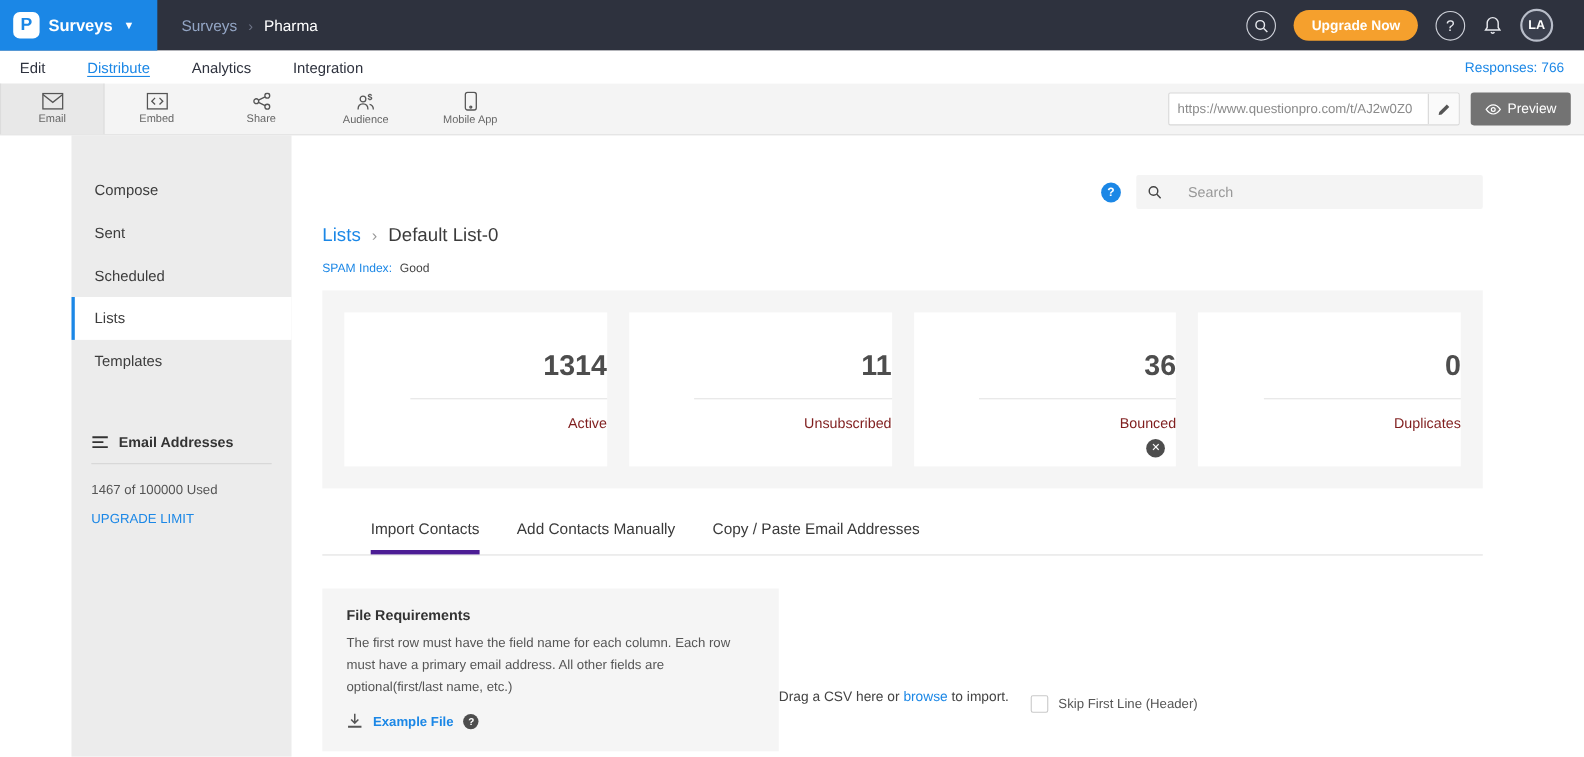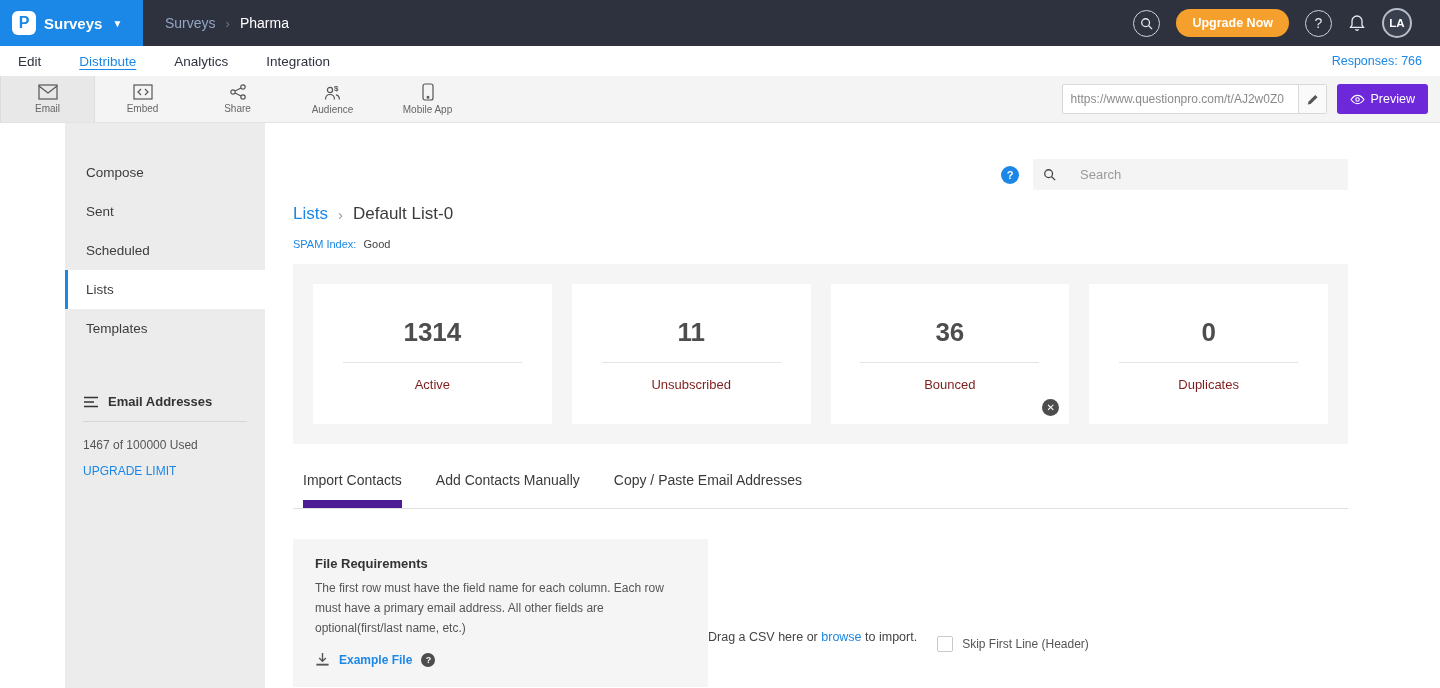--- a/index.html
+++ b/index.html
@@ -32,21 +32,21 @@
 
   
   .toolbar { height:47px; background:#f4f4f4; border-bottom:1px solid #e2e2e2; display:flex; align-items:stretch; }
   .tool-item { width:95px; display:flex; flex-direction:column; align-items:center; justify-content:center; gap:3px; color:#555; cursor:pointer; }
   .tool-item .tl-label { font-size:10px; color:#666; }
   .tool-item.active { background:#e8e8e8; border-left:1px solid #dcdcdc; border-right:1px solid #dcdcdc; }
   .tool-right { margin-left:auto; display:flex; align-items:center; gap:10px; padding-right:12px; }
   .url-box { display:flex; width:265px; height:30px; background:#fff; border:1px solid #d8d8d8; border-radius:2px; overflow:hidden; }
   .url-text { flex:1; font-size:12px; color:#8a8a8a; line-height:28px; padding:0 8px; white-space:nowrap; overflow:hidden; cursor:text; }
   .pencil-btn { width:28px; border-left:1px solid #d8d8d8; display:flex; align-items:center; justify-content:center; color:#555; cursor:pointer; background:#fafafa; }
-  .preview-btn { height:30px; background:#6d28d9; color:#fff; border:none; border-radius:3px; padding:0 13px; font-size:12.5px; display:flex; align-items:center; gap:6px; cursor:pointer; font-family:inherit; }
+  .preview-btn { height:30px; background:#737373; color:#fff; border:none; border-radius:3px; padding:0 13px; font-size:12.5px; display:flex; align-items:center; gap:6px; cursor:pointer; font-family:inherit; }
 
   
   .content { display:flex; height:565px; padding-left:65px; }
   .sidebar { width:200px; background:#ececec; flex-shrink:0; padding-top:30px; }
   .side-item { height:39px; display:flex; align-items:center; padding-left:18px; font-size:13.5px; color:#3c3c3c; cursor:pointer; border-left:3px solid transparent; }
   .side-item.active { background:#fff; border-left:3px solid #1b87e6; }
   .side-email { margin-top:46px; padding:0 18px; }
   .side-email-head { display:flex; align-items:center; gap:9px; font-size:13px; font-weight:bold; color:#333; padding-bottom:12px; border-bottom:1px solid #d6d6d6; }
   .usage { font-size:12px; color:#555; margin-top:16px; }
   .upgrade-limit { display:inline-block; font-size:12px; color:#1b87e6; margin-top:12px; }
@@ -61,29 +61,29 @@
   .main-crumbs { margin-top:14px; font-size:17px; display:flex; align-items:center; gap:10px; }
   .main-crumbs .link { color:#1b87e6; }
   .main-crumbs .sep { color:#9a9a9a; font-size:15px; }
   .main-crumbs .current { color:#3b3b3b; }
 
   .spam-row { margin-top:14px; font-size:11px; }
   .spam-label { color:#1b87e6; cursor:pointer; }
   .spam-value { color:#444; margin-left:4px; }
 
   .stats-strip { margin-top:14px; background:#f5f5f5; padding:20px; display:flex; gap:20px; }
-  .stat-card { flex:1; background:#fff; height:140px; display:flex; flex-direction:column; align-items:center; justify-content:center; position:relative; cursor:pointer; }
+  .stat-card { flex:1; background:#fff; height:140px; display:flex; flex-direction:column; align-items:flex-end; justify-content:center; position:relative; cursor:pointer; }
   .stat-value { font-size:26px; font-weight:bold; color:#4d4d4d; }
   .stat-divider { width:75%; height:1px; background:#e4e4e4; margin:14px 0; }
   .stat-label { font-size:13px; color:#7f1d1d; }
   .stat-badge { position:absolute; right:10px; bottom:8px; width:17px; height:17px; border-radius:50%; background:#4d4d4d; color:#fff; font-size:10px; display:flex; align-items:center; justify-content:center; cursor:pointer; }
 
   .import-tabs { margin-top:28px; border-bottom:1px solid #e0e0e0; display:flex; gap:34px; padding-left:10px; }
   .import-tab { font-size:14px; color:#3a3a3a; padding-bottom:12px; cursor:pointer; border-bottom:2px solid transparent; }
-  .import-tab.active { border-bottom:8px solid #4c1d95; }
+  .import-tab.active { border-bottom:4px solid #4c1d95;margin-left:34px; }
 
   .import-body { margin-top:30px; display:flex; }
   .file-req { width:415px; background:#f5f5f5; padding:17px 22px 20px; flex-shrink:0; }
   .file-req-title { font-size:13px; font-weight:bold; color:#333; }
   .file-req-body { font-size:12px; color:#555; line-height:1.65; margin-top:8px; max-width:360px; }
   .example-row { margin-top:14px; display:flex; align-items:center; gap:9px; }
   .example-link { font-size:12px; color:#1b87e6; font-weight:bold; }
   .q-dot { width:14px; height:14px; border-radius:50%; background:#4d4d4d; color:#fff; font-size:9px; font-weight:bold; display:flex; align-items:center; justify-content:center; cursor:pointer; }
 
   .drop-area { flex:1; display:flex; align-items:center; padding-top:48px; }

